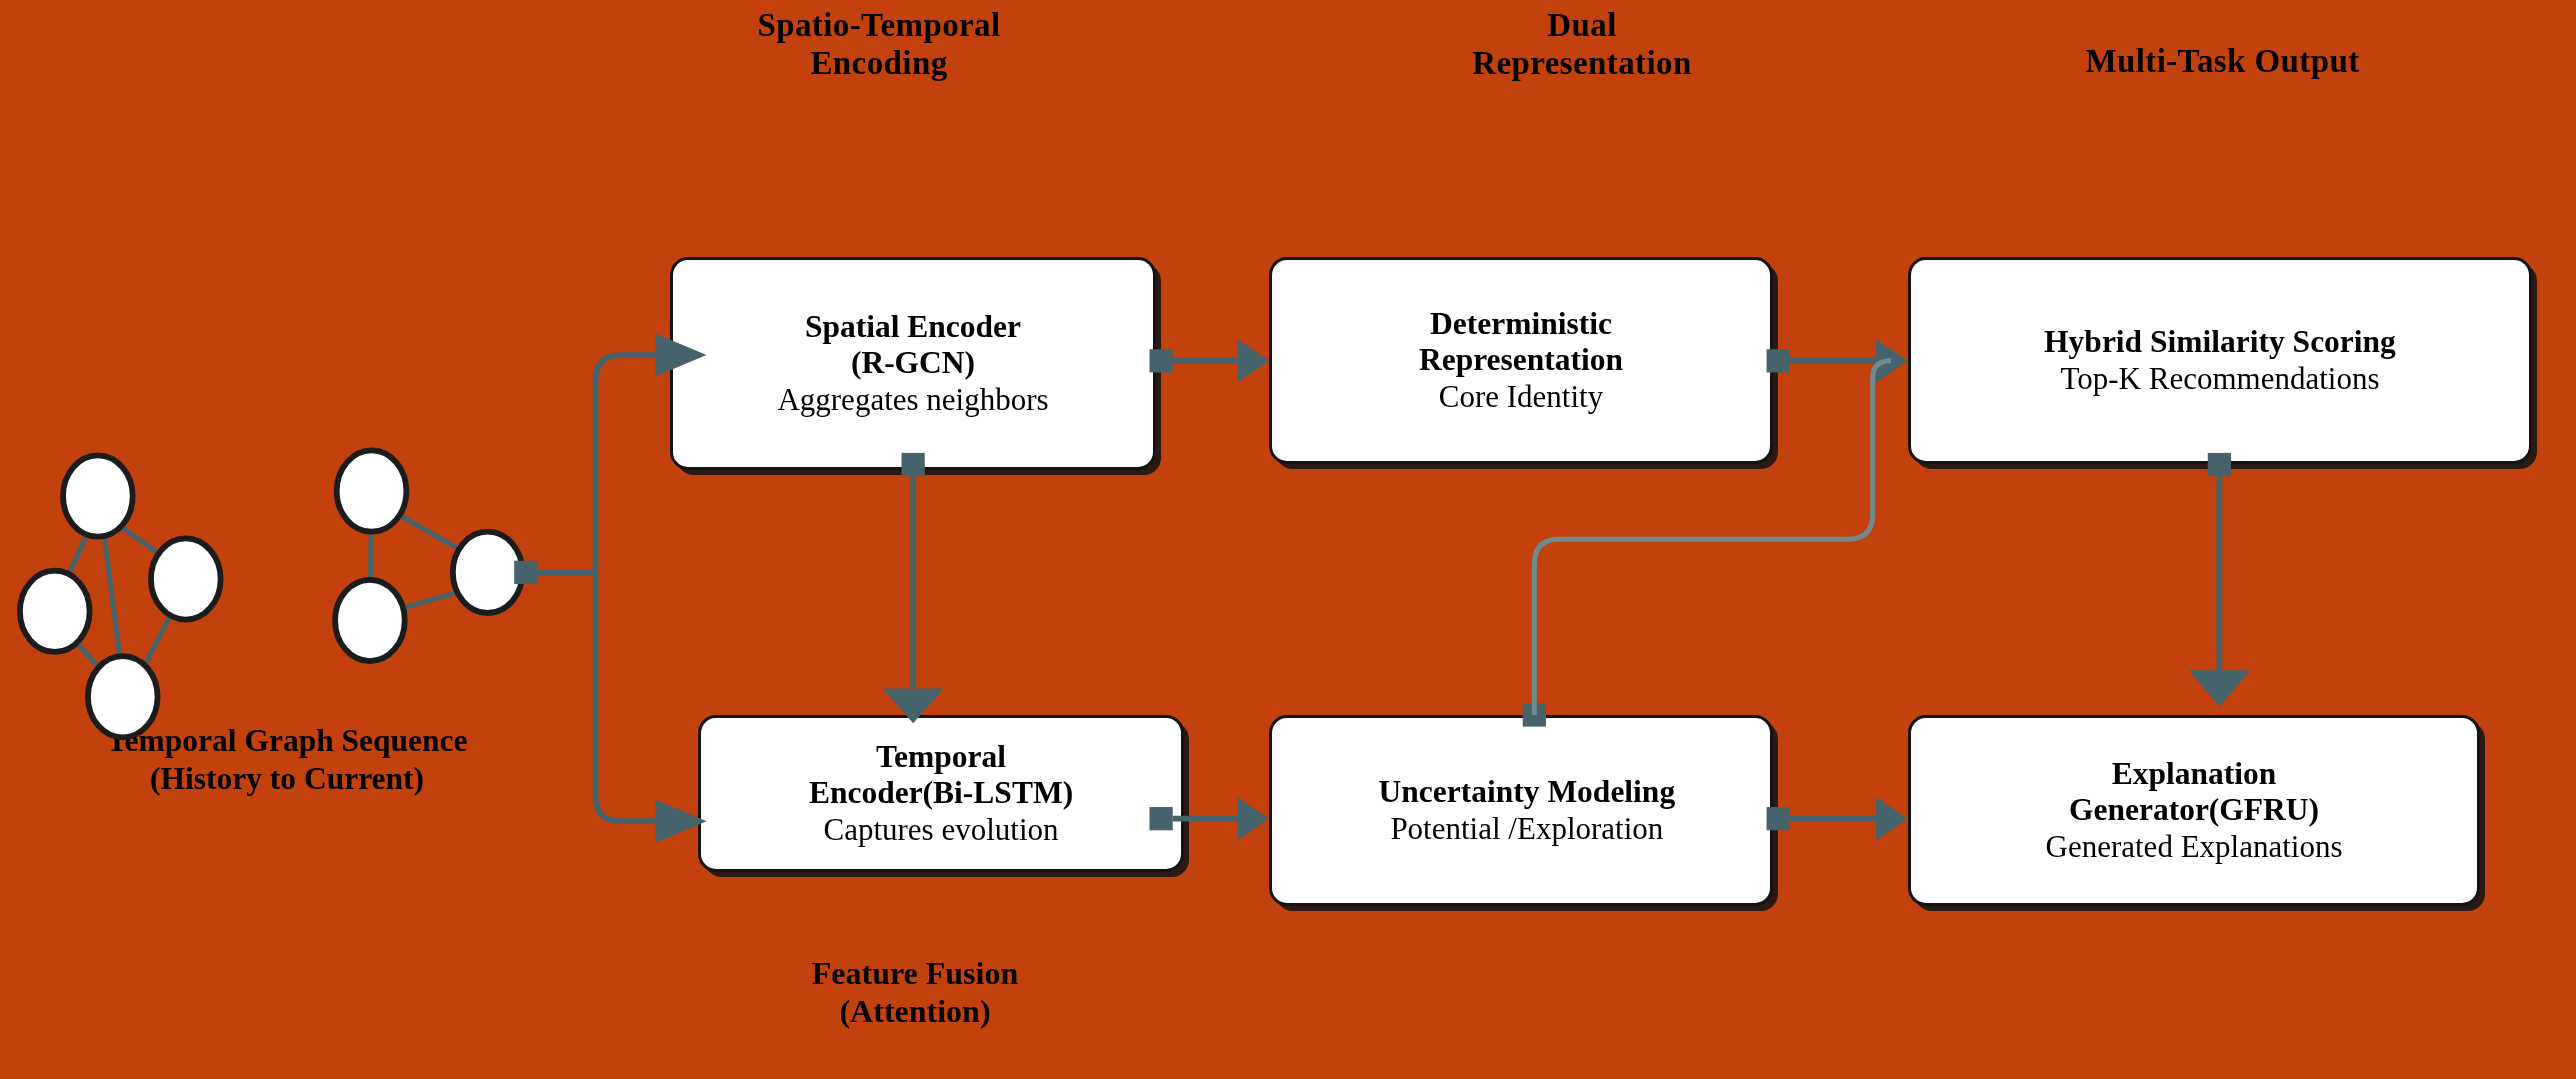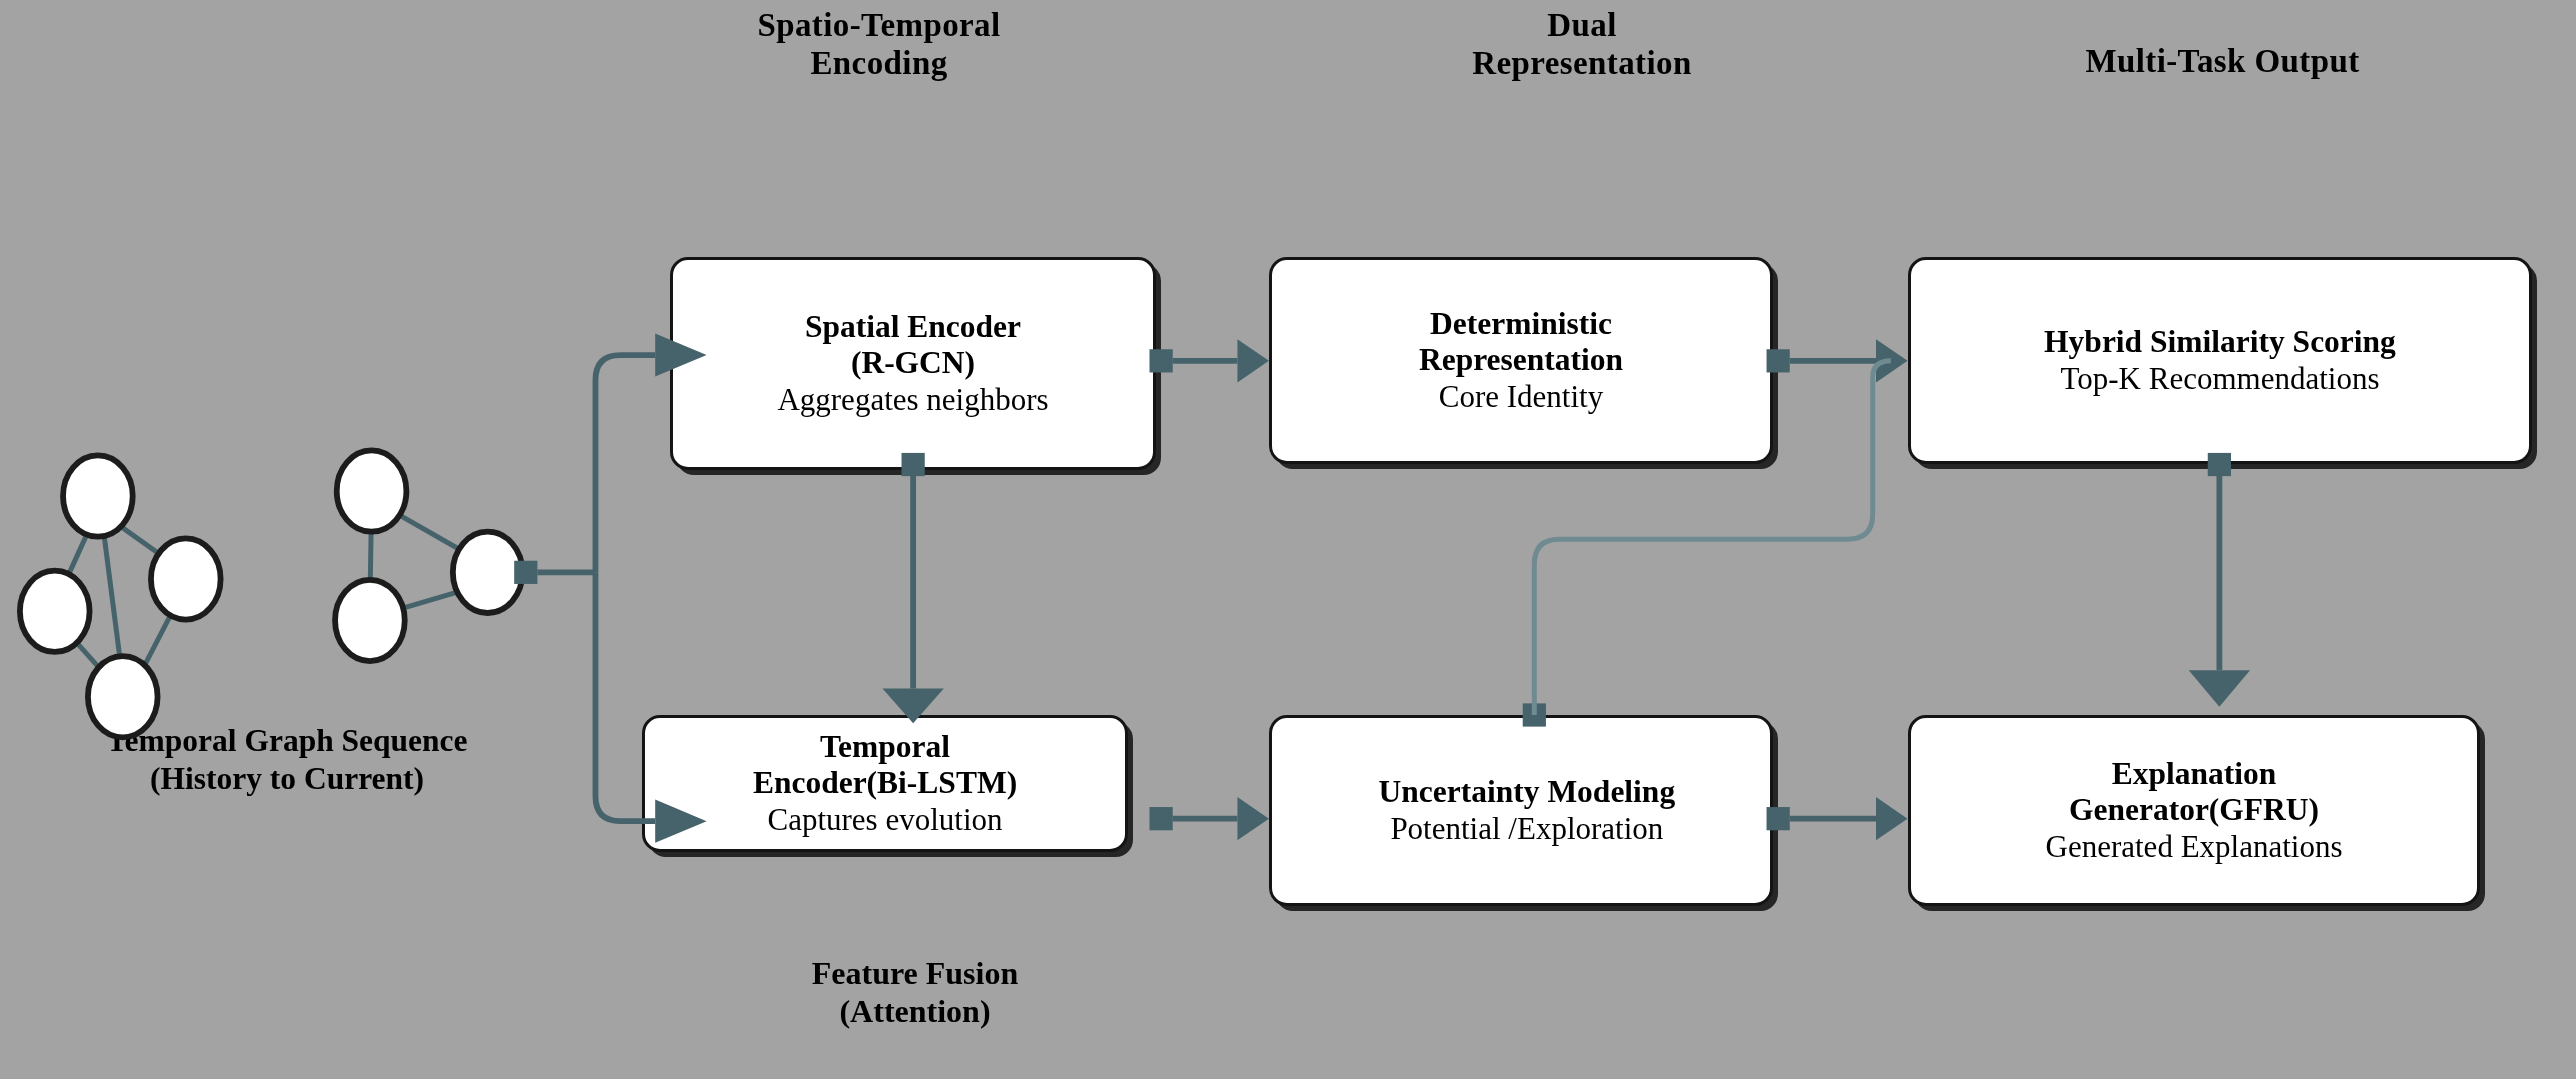--- a/index.html
+++ b/index.html
@@ -8,21 +8,21 @@
     background: #ffffff;
   }
   body {
     font-family: "Liberation Serif", "DejaVu Serif", serif;
     color: #000000;
   }
   #canvas {
     position: relative;
     width: 2576px;
     height: 1080px;
-    background: #a3a3a3;
+    background: #c2410c;
     overflow: hidden;
   }
 
   
   .col-header {
     position: absolute;
     text-align: center;
     font-weight: bold;
     font-size: 33px;
     line-height: 1.15;
@@ -127,21 +127,21 @@
     <div class="ttl">Deterministic</div>
     <div class="ttl">Representation</div>
     <div class="sub">Core Identity</div>
   </div>
 
   <div class="box" style="left:1908px; top:257px; width:624px; height:207px;">
     <div class="ttl">Hybrid Similarity Scoring</div>
     <div class="sub">Top-K Recommendations</div>
   </div>
 
-  <div class="box" style="left:642px; top:715px; width:486px; height:137px;">
+  <div class="box" style="left:698px; top:715px; width:486px; height:157px;">
     <div class="ttl">Temporal</div>
     <div class="ttl">Encoder(Bi-LSTM)</div>
     <div class="sub">Captures evolution</div>
   </div>
 
   <div class="box" style="left:1269px; top:715px; width:504px; height:191px;padding-left:20px;">
     <div class="ttl">Uncertainty Modeling</div>
     <div class="sub">Potential /Exploration</div>
   </div>
 

